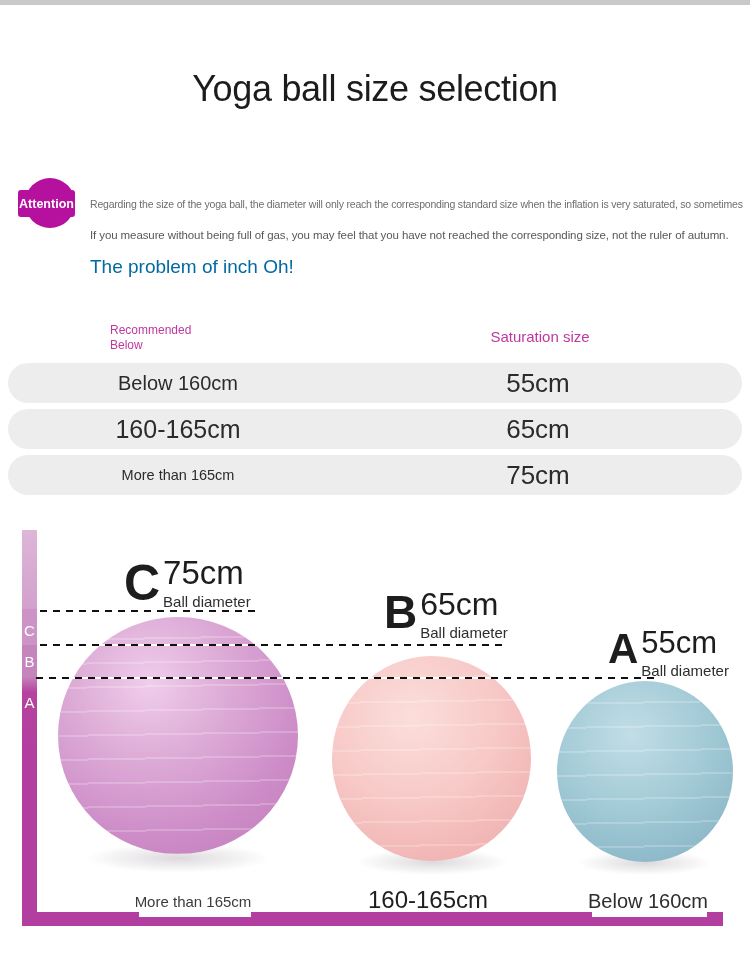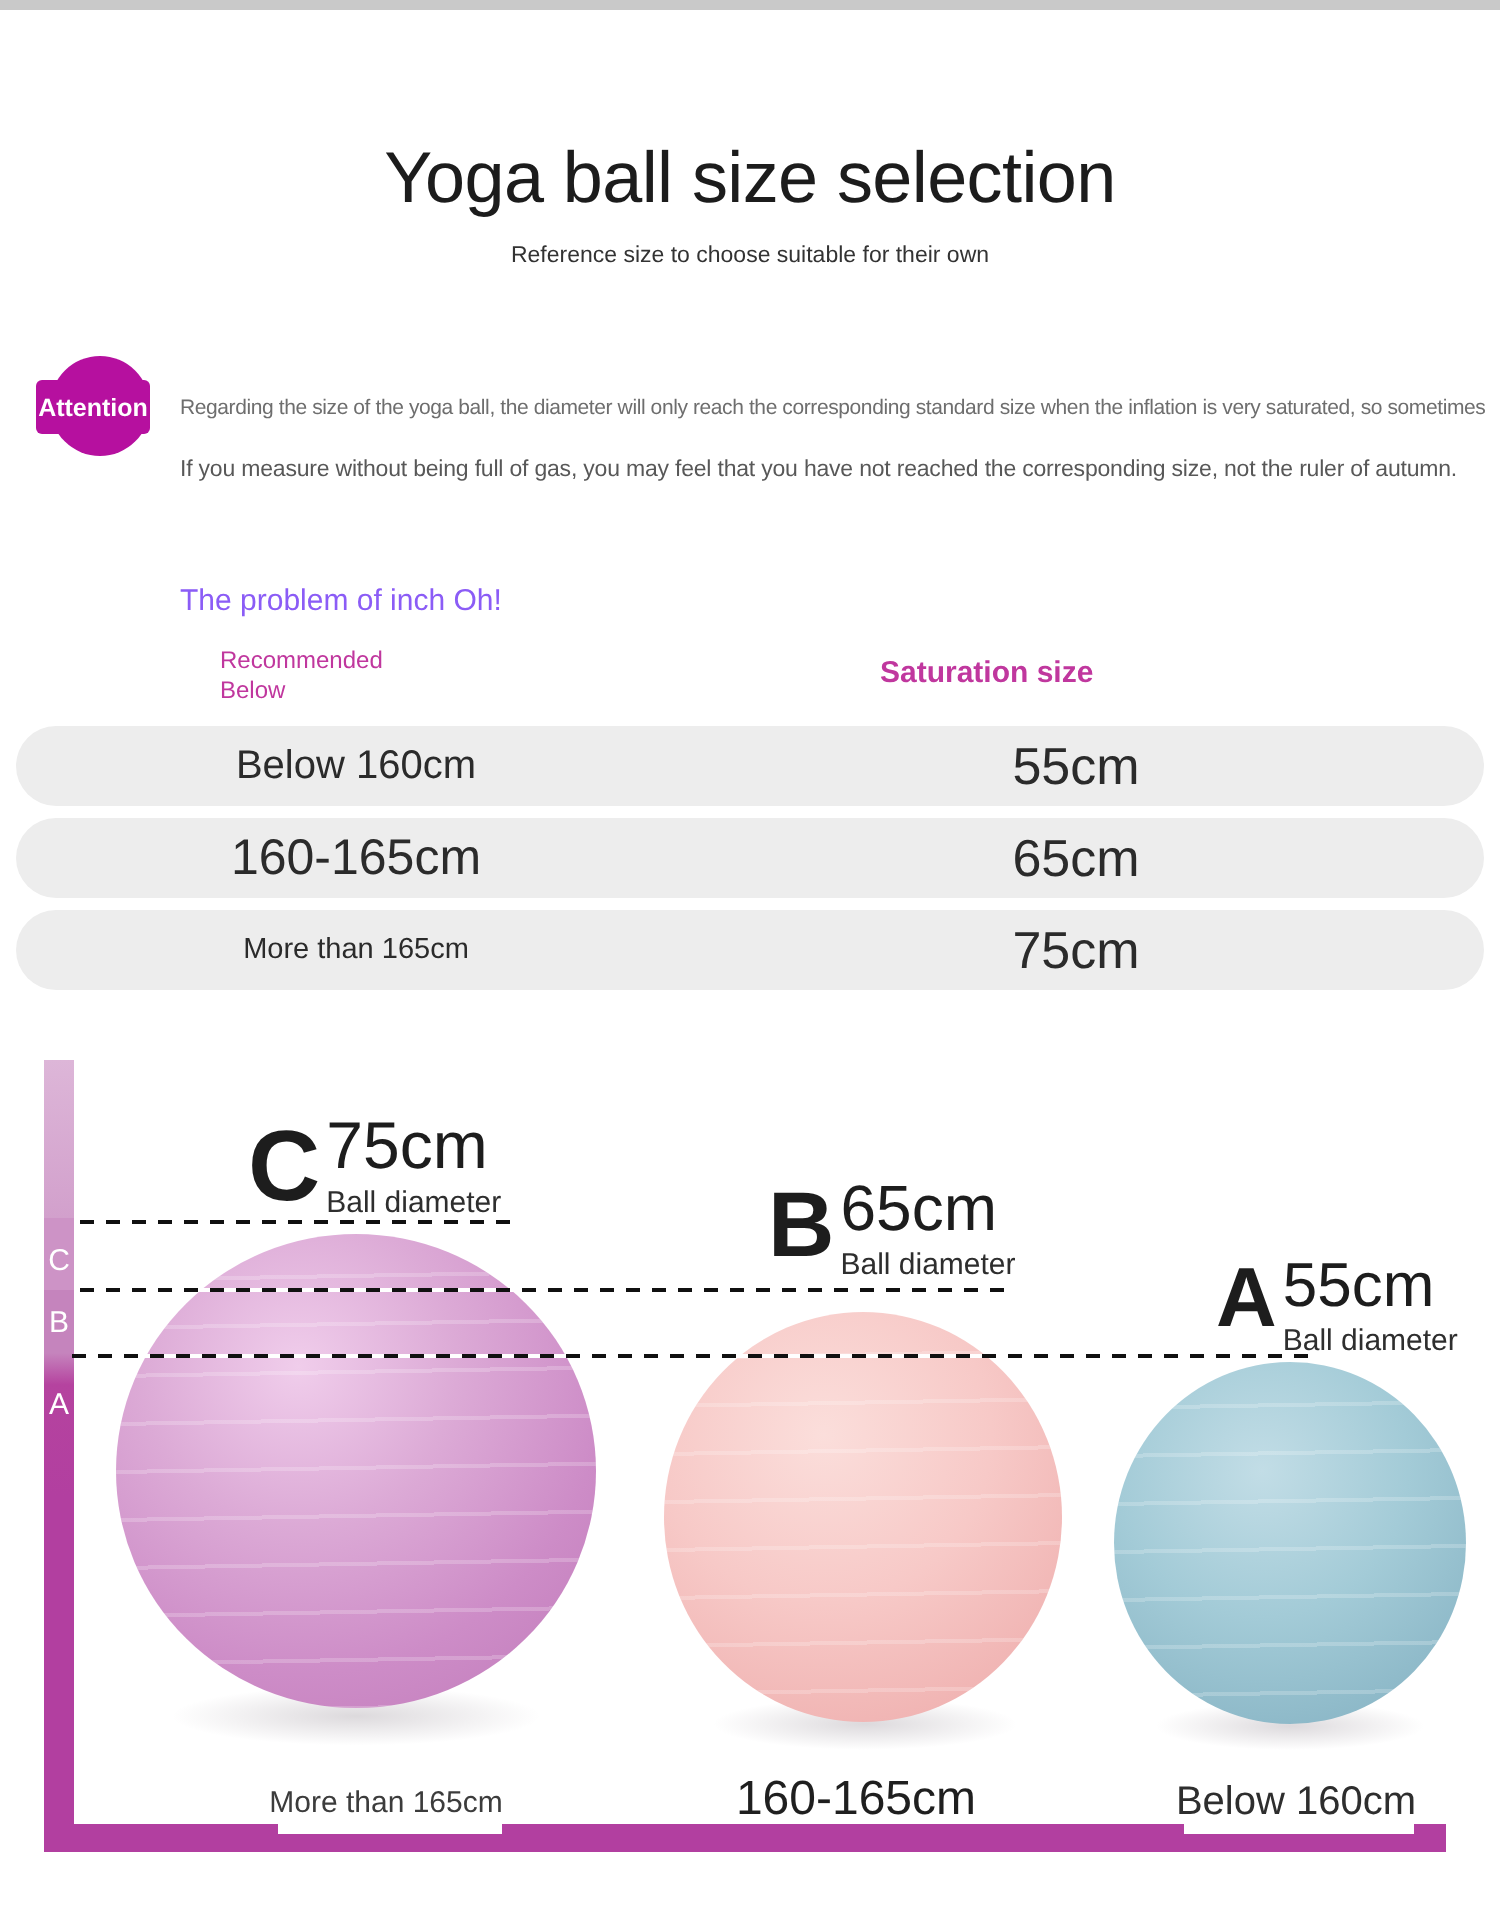--- a/index.html
+++ b/index.html
@@ -20,27 +20,27 @@
   .attn-circle{position:absolute;left:7px;top:0;width:50px;height:50px;border-radius:50%;
                background:#b6109f;}
   .attn-band{position:absolute;left:0;top:12px;width:57px;height:27px;background:#b6109f;
              border-radius:3px;display:flex;align-items:center;justify-content:center;}
   .attn-band span{color:#fff;font-size:12.5px;font-weight:700;}
 
   
   .note{position:absolute;left:90px;white-space:nowrap;}
   .note1{top:198px;font-size:10.5px;letter-spacing:-0.2px;color:#6e6e6e;}
   .note2{top:229px;font-size:11.5px;letter-spacing:-0.1px;color:#585858;}
-  .note3{top:256px;font-size:15px;color:#8b5cf6;margin-top:36px;}
+  .note3{top:256px;font-size:19px;color:#0369a1;}
 
   
   .th-height{position:absolute;left:110px;top:323px;width:92px;font-size:12px;
              line-height:15px;color:#c0379e;}
-  .th-size{position:absolute;left:440px;top:328px;width:200px;
-           font-size:15px;color:#c0379e;font-weight:bold;}
+  .th-size{position:absolute;left:440px;top:328px;width:200px;text-align:center;
+           font-size:15px;color:#c0379e;}
 
   
   .row{position:absolute;left:8px;width:734px;height:40px;background:#ededed;
        border-radius:20px;}
   .row1{top:363px;} .row2{top:409px;} .row3{top:455px;}
   .cell-h{position:absolute;left:0;top:0;width:340px;height:40px;line-height:40px;
           text-align:center;color:#2b2b2b;}
   .cell-s{position:absolute;left:370px;top:0;width:320px;height:40px;line-height:40px;
           text-align:center;color:#2b2b2b;}
   .row1 .cell-h{font-size:20px;} .row1 .cell-s{font-size:26px;}
@@ -100,21 +100,20 @@
   .foot-a{left:568px;top:890px;width:160px;font-size:20px;color:#2e2e2e;}
 </style>
 </head>
 <body>
 
 <div class="canvas">
 
   <div class="top-bar"></div>
 
   <h1 class="title">Yoga ball size selection</h1>
-  <div class="subtitle">Reference size to choose suitable for their own</div>
 
   <div class="attn">
     <div class="attn-circle"></div>
     <div class="attn-band">
       <span>Attention</span>
     </div>
   </div>
   <div class="note note2">If you measure without being full of gas, you may feel that you have not reached the corresponding size, not the ruler of autumn.</div>
   <div class="note note1">Regarding the size of the yoga ball, the diameter will only reach the corresponding standard size when the inflation is very saturated, so sometimes</div>
   <div class="note note3">The problem of inch Oh!</div>

